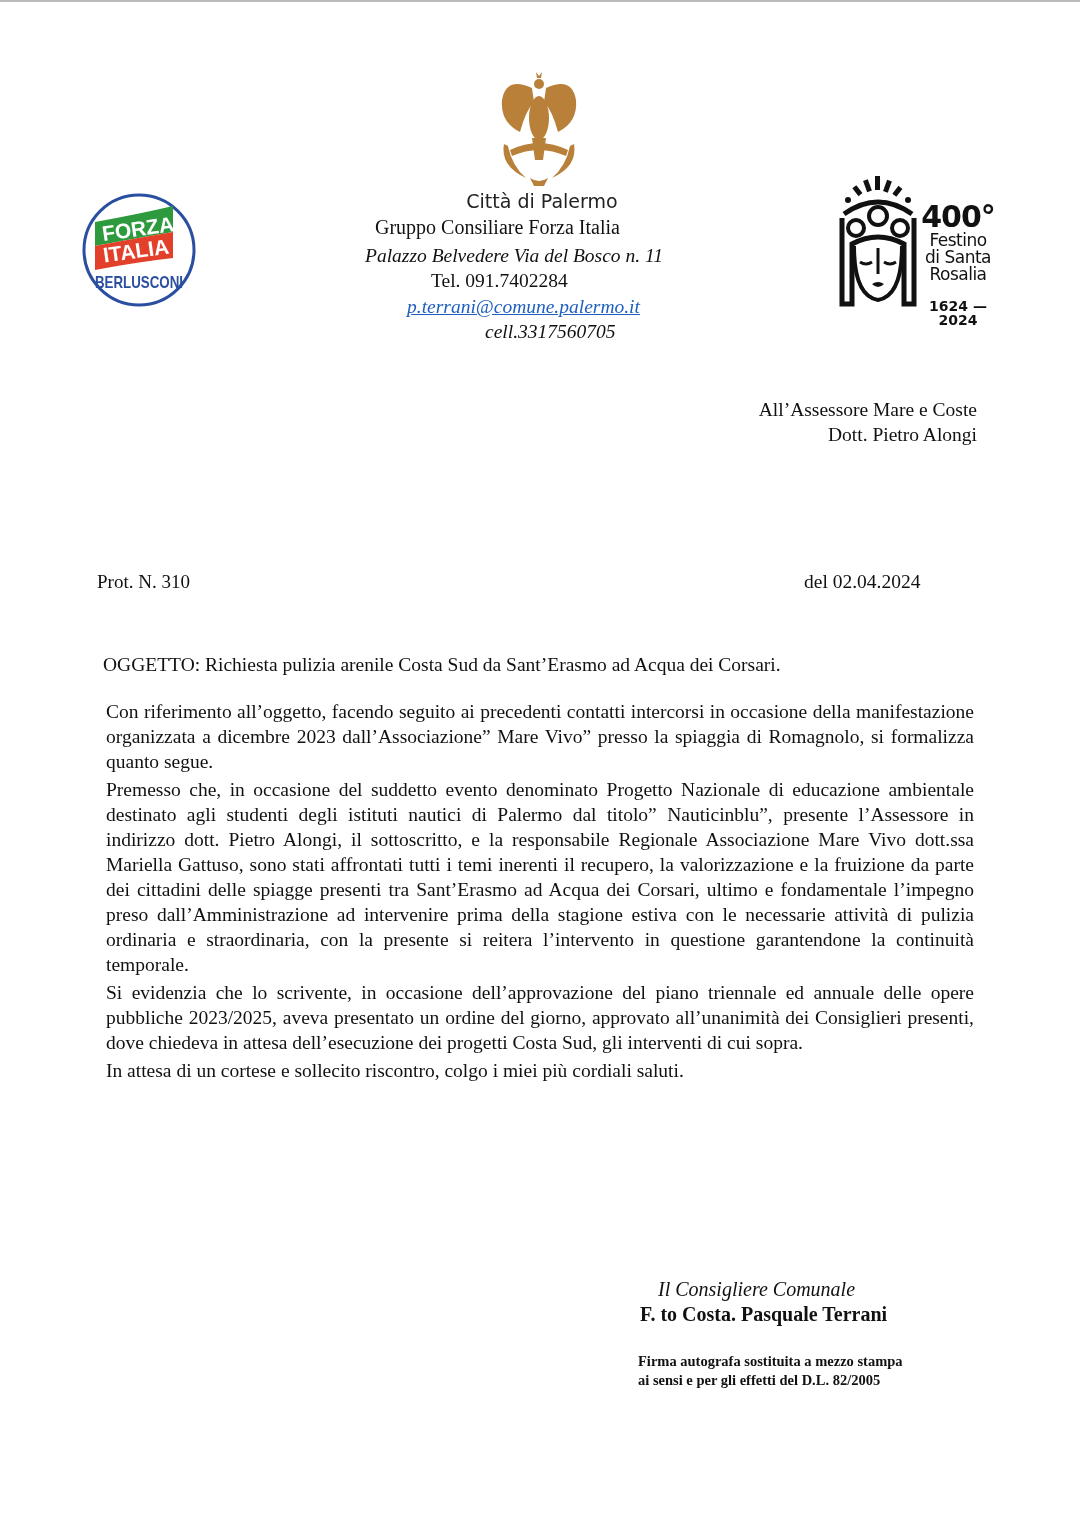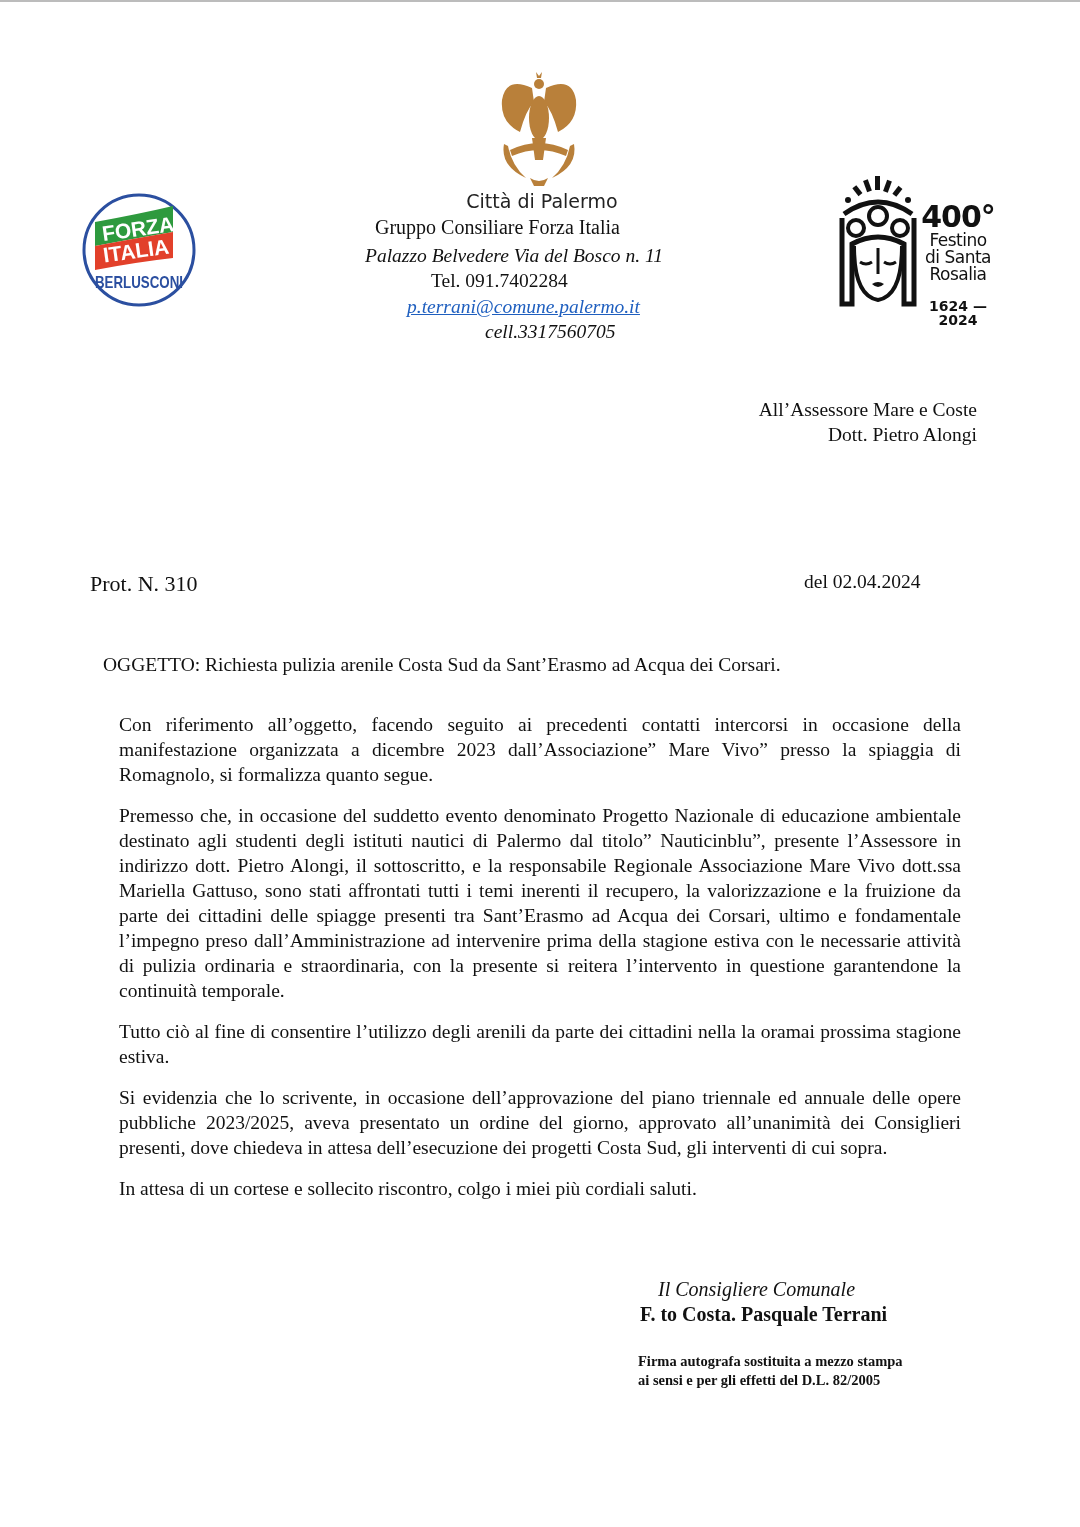--- a/index.html
+++ b/index.html
@@ -24,27 +24,27 @@
   
   .festino { left: 838px; top: 174px; width: 160px; height: 140px; text-align: center; }
   .festino-text { position: absolute; left: 80px; top: 28px; font-family: "DejaVu Sans", sans-serif; color: #111; line-height: 1; }
   .f-400 { font-size: 30px; font-weight: bold; letter-spacing: -1px; }
   .f-line { font-size: 17px; letter-spacing: -0.5px; }
   .f-years { font-size: 14px; font-weight: bold; margin-top: 16px; }
 
   
   .recipient { right: 103px; top: 397px; text-align: right; font-size: 19.5px; line-height: 25px; }
 
-  .prot { left: 90px; top: 571px; font-size: 22px; }
+  .prot { left: 97px; top: 571px; font-size: 19px; }
   .date { left: 804px; top: 571px; font-size: 19.5px; }
 
   .subject { left: 103px; top: 654px; font-size: 19.5px; }
 
   .body { left: 103px; top: 696px; width: 874px; font-size: 19.5px; line-height: 25px; text-align: justify; }
-  .body p { margin: 16px; }
+  .body p { margin: 3px; }
 
   .sig-role { left: 658px; top: 1278px; font-size: 20px; font-style: italic; }
   .sig-name { left: 640px; top: 1303px; font-size: 20px; font-weight: bold; }
   .sig-note { left: 617px; top: 1352px; font-size: 14.5px; font-weight: bold; line-height: 19px; margin-left: 21px; }
 </style>
 </head>
 <body>
 
 <div class="topline"></div>
 
@@ -120,21 +120,20 @@
 </div>
 
 <div class="abs prot">Prot. N. 310</div>
 <div class="abs date">del 02.04.2024</div>
 
 <div class="abs subject">OGGETTO: Richiesta pulizia arenile Costa Sud da Sant’Erasmo ad Acqua dei Corsari.</div>
 
 <div class="abs body">
   <p>Con riferimento all’oggetto, facendo seguito ai precedenti contatti intercorsi in occasione della manifestazione organizzata a dicembre 2023 dall’Associazione” Mare Vivo” presso la spiaggia di Romagnolo, si formalizza quanto segue.</p>
   <p>Premesso che, in occasione del suddetto evento denominato Progetto Nazionale di educazione ambientale destinato agli studenti degli istituti nautici di Palermo dal titolo” Nauticinblu”, presente l’Assessore  in indirizzo dott. Pietro Alongi, il sottoscritto, e la responsabile Regionale Associazione Mare Vivo dott.ssa Mariella Gattuso, sono stati affrontati tutti i temi inerenti il recupero, la valorizzazione e la fruizione da parte dei cittadini delle spiagge presenti tra Sant’Erasmo ad Acqua dei Corsari, ultimo e fondamentale l’impegno preso dall’Amministrazione ad intervenire prima della stagione estiva con le necessarie attività di pulizia ordinaria e straordinaria, con la presente si reitera l’intervento in questione garantendone la continuità temporale.</p>
-  <p>Tutto ciò al fine di consentire l’utilizzo degli arenili da parte dei cittadini nella la oramai prossima stagione estiva.</p>
   <p>Si evidenzia che lo scrivente, in occasione dell’approvazione del piano triennale ed annuale delle opere pubbliche 2023/2025, aveva presentato un ordine del giorno, approvato all’unanimità dei Consiglieri presenti, dove chiedeva in attesa dell’esecuzione dei progetti Costa Sud, gli interventi di cui sopra.</p>
   <p>In attesa di un cortese e sollecito riscontro, colgo i miei più cordiali saluti.</p>
 </div>
 
 <div class="abs sig-role">Il Consigliere Comunale</div>
 <div class="abs sig-name">F. to Costa. Pasquale Terrani</div>
 <div class="abs sig-note">
   <div>Firma autografa sostituita a mezzo stampa</div>
   <div>ai sensi e per gli effetti del D.L. 82/2005</div>
 </div>

